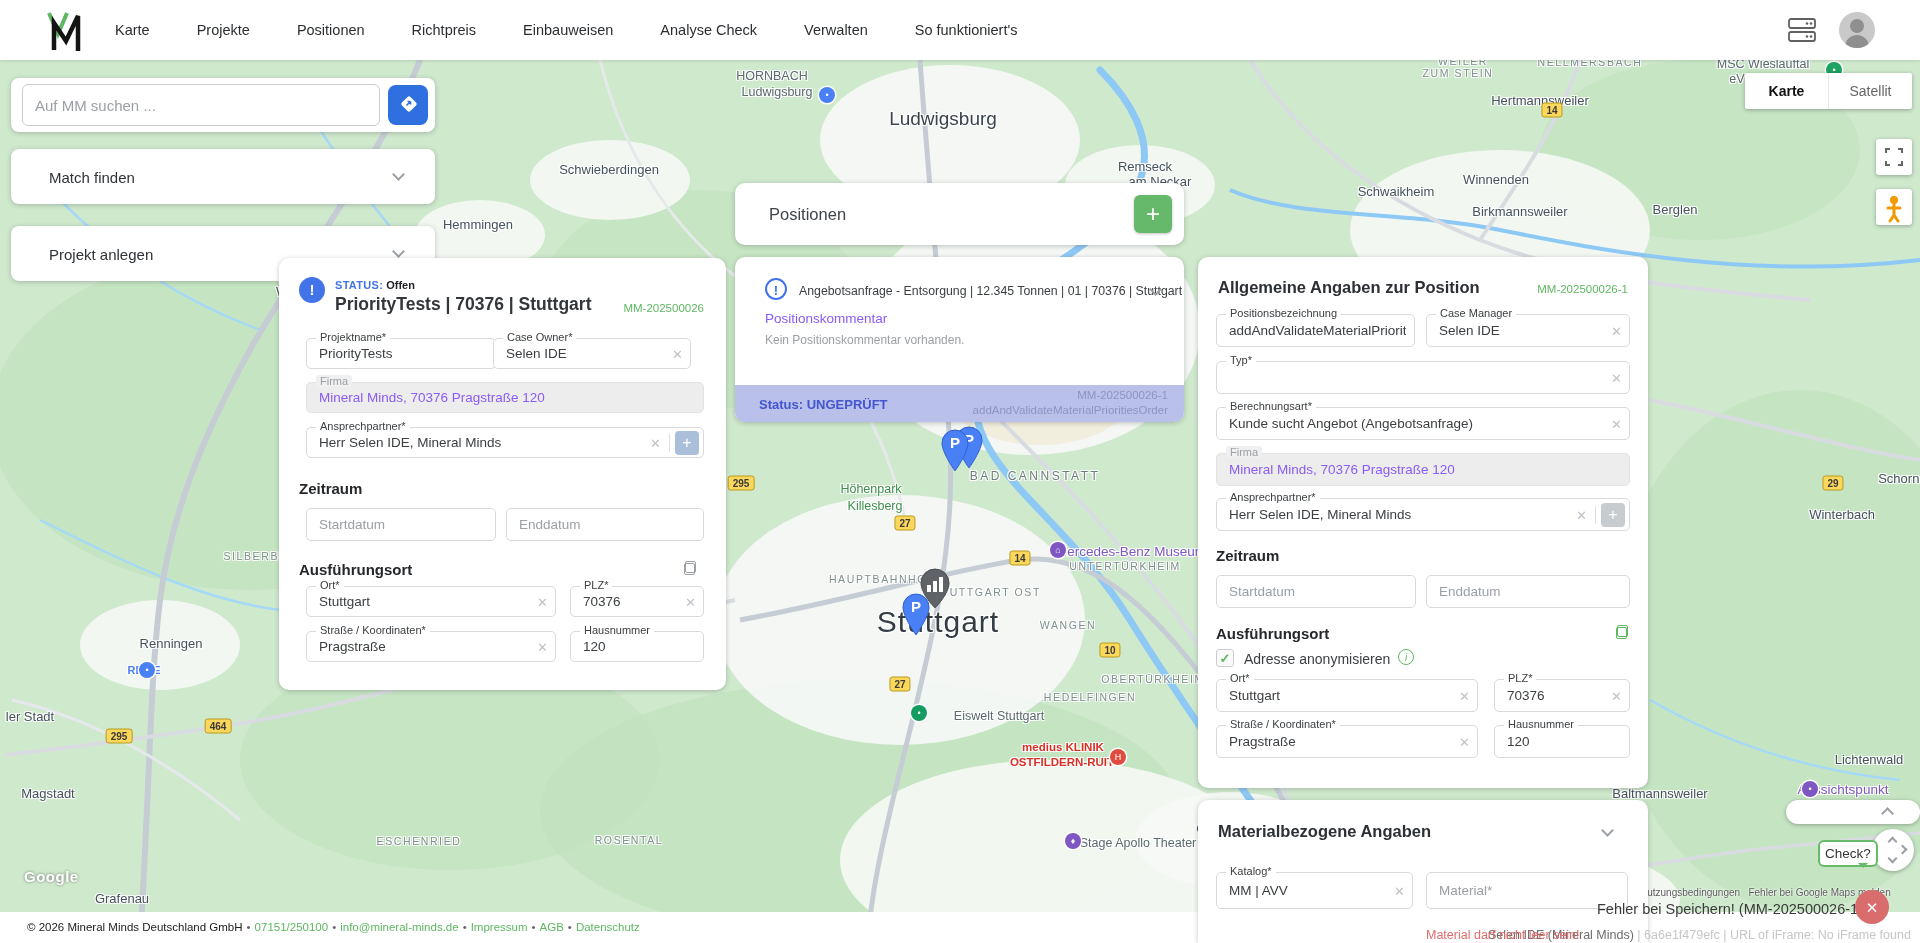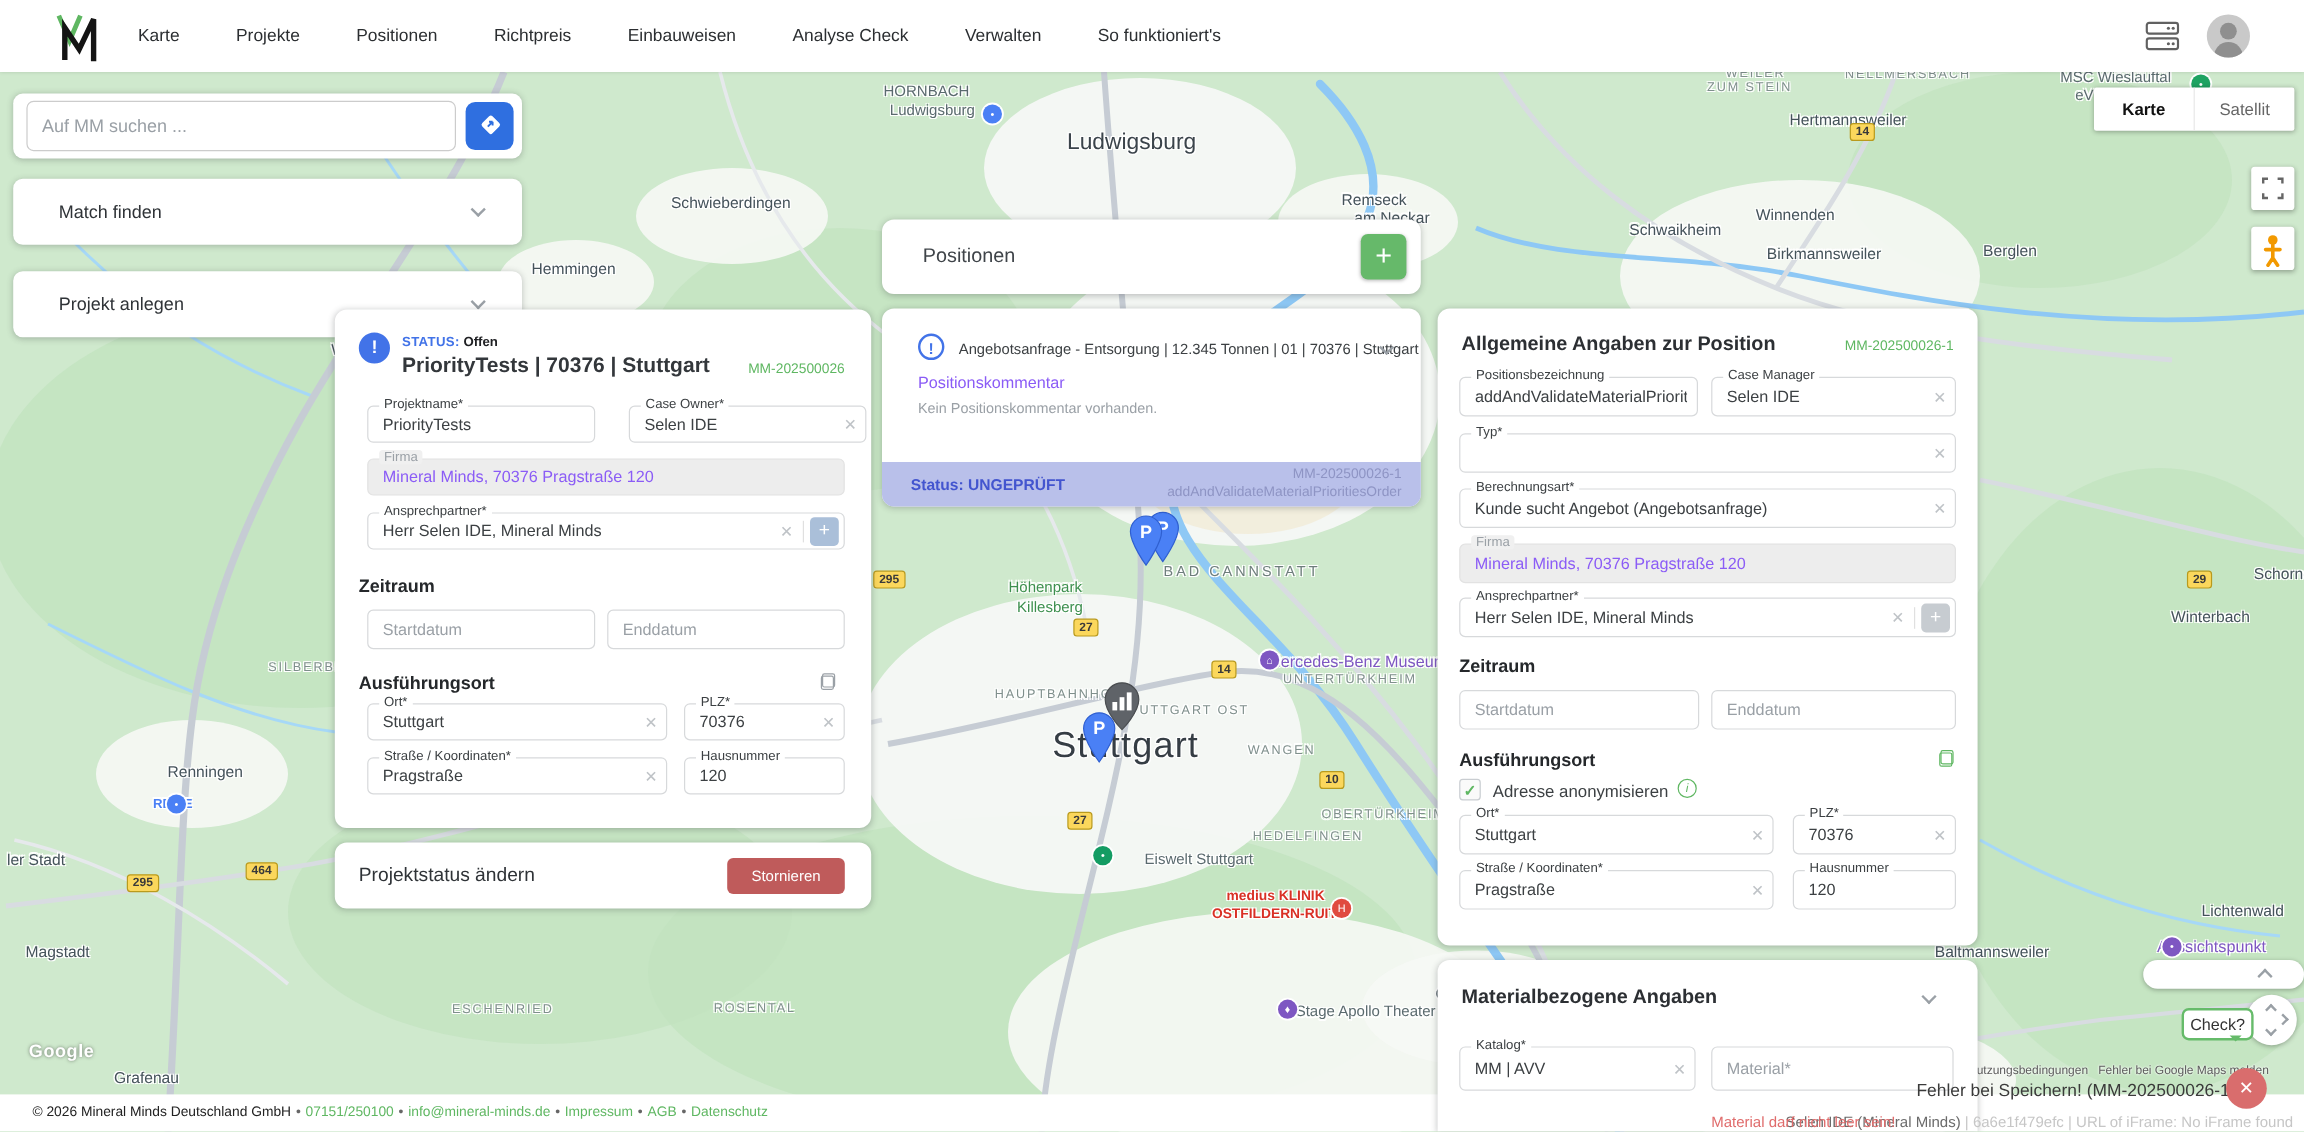--- a/index.html
+++ b/index.html
@@ -358,21 +358,21 @@
       <span style="color:#4273e8; letter-spacing:.3px;">STATUS:</span>
       <span style="color:#202124;">Offen</span>
     </div>
     <div style="position:absolute; left:56px; top:36px; font-size:17.5px; font-weight:bold; color:#33373b;">PriorityTests | 70376 | Stuttgart</div>
     <div class="green-id" style="right:22px; top:44px;">MM-202500026</div>
 
     <div class="field noclear" style="left:27px; top:80px; width:190px; height:31px;">
       <span class="flabel">Projektname*</span>
       <input value="PriorityTests" style="">
     </div>
-    <div class="field" style="left:245px; top:80px; width:198px; height:31px;">
+    <div class="field" style="left:214px; top:80px; width:198px; height:31px;">
       <span class="flabel">Case Owner*</span>
       <input value="Selen IDE" style="">
       <span class="clear-x">✕</span>
     </div>
     <div class="field noclear disabled" style="left:27px; top:124px; width:398px; height:31px;">
       <span class="flabel">Firma</span>
       <input disabled="" value="Mineral Minds, 70376 Pragstraße 120" style="">
     </div>
     <div class="field" style="left:27px; top:169px; width:398px; height:31px;">
       <span class="flabel">Ansprechpartner*</span>
@@ -406,24 +406,20 @@
       <span class="flabel">Straße / Koordinaten*</span>
       <input value="Pragstraße" style="">
       <span class="clear-x">✕</span>
     </div>
     <div class="field noclear" style="left:291px; top:373px; width:134px; height:31px;">
       <span class="flabel">Hausnummer</span>
       <input value="120" style="">
     </div>
   </div>
 
-  <div class="card row-card" style="top:702px;">
-    <span class="rtitle">Projektstatus ändern</span>
-    <button style="position:absolute; right:22px; top:13px; width:98px; height:30px; background:#bf5b5b; color:#fff; border:none; border-radius:5px; font-size:12.5px; cursor:pointer; font-family:'Liberation Sans',sans-serif;">Stornieren</button>
-  </div>
 
   <div class="card" style="left:735px; top:183px; width:449px; height:62px;">
     <span style="position:absolute; left:34px; top:50%; transform:translateY(-50%); font-size:16.5px; color:#3f4449;">Positionen</span>
     <button id="pos-plus">+</button>
   </div>
 
   <div class="card" style="left:735px; top:257px; width:449px; height:165px;">
     <div class="status-circ" style="left:30px; top:21px; width:22px; height:22px; background:#fff; border:2px solid #4273e8; color:#4273e8; font-size:13px; line-height:21px;">!</div>
     <div style="position:absolute; left:64px; top:27px; font-size:12.3px; color:#3c4043; white-space:nowrap;">Angebotsanfrage - Entsorgung | 12.345 Tonnen | 01 | 70376 | Stuttgart</div>
     <span class="chev down" style="position:absolute; right:24px; top:28px;"></span>

